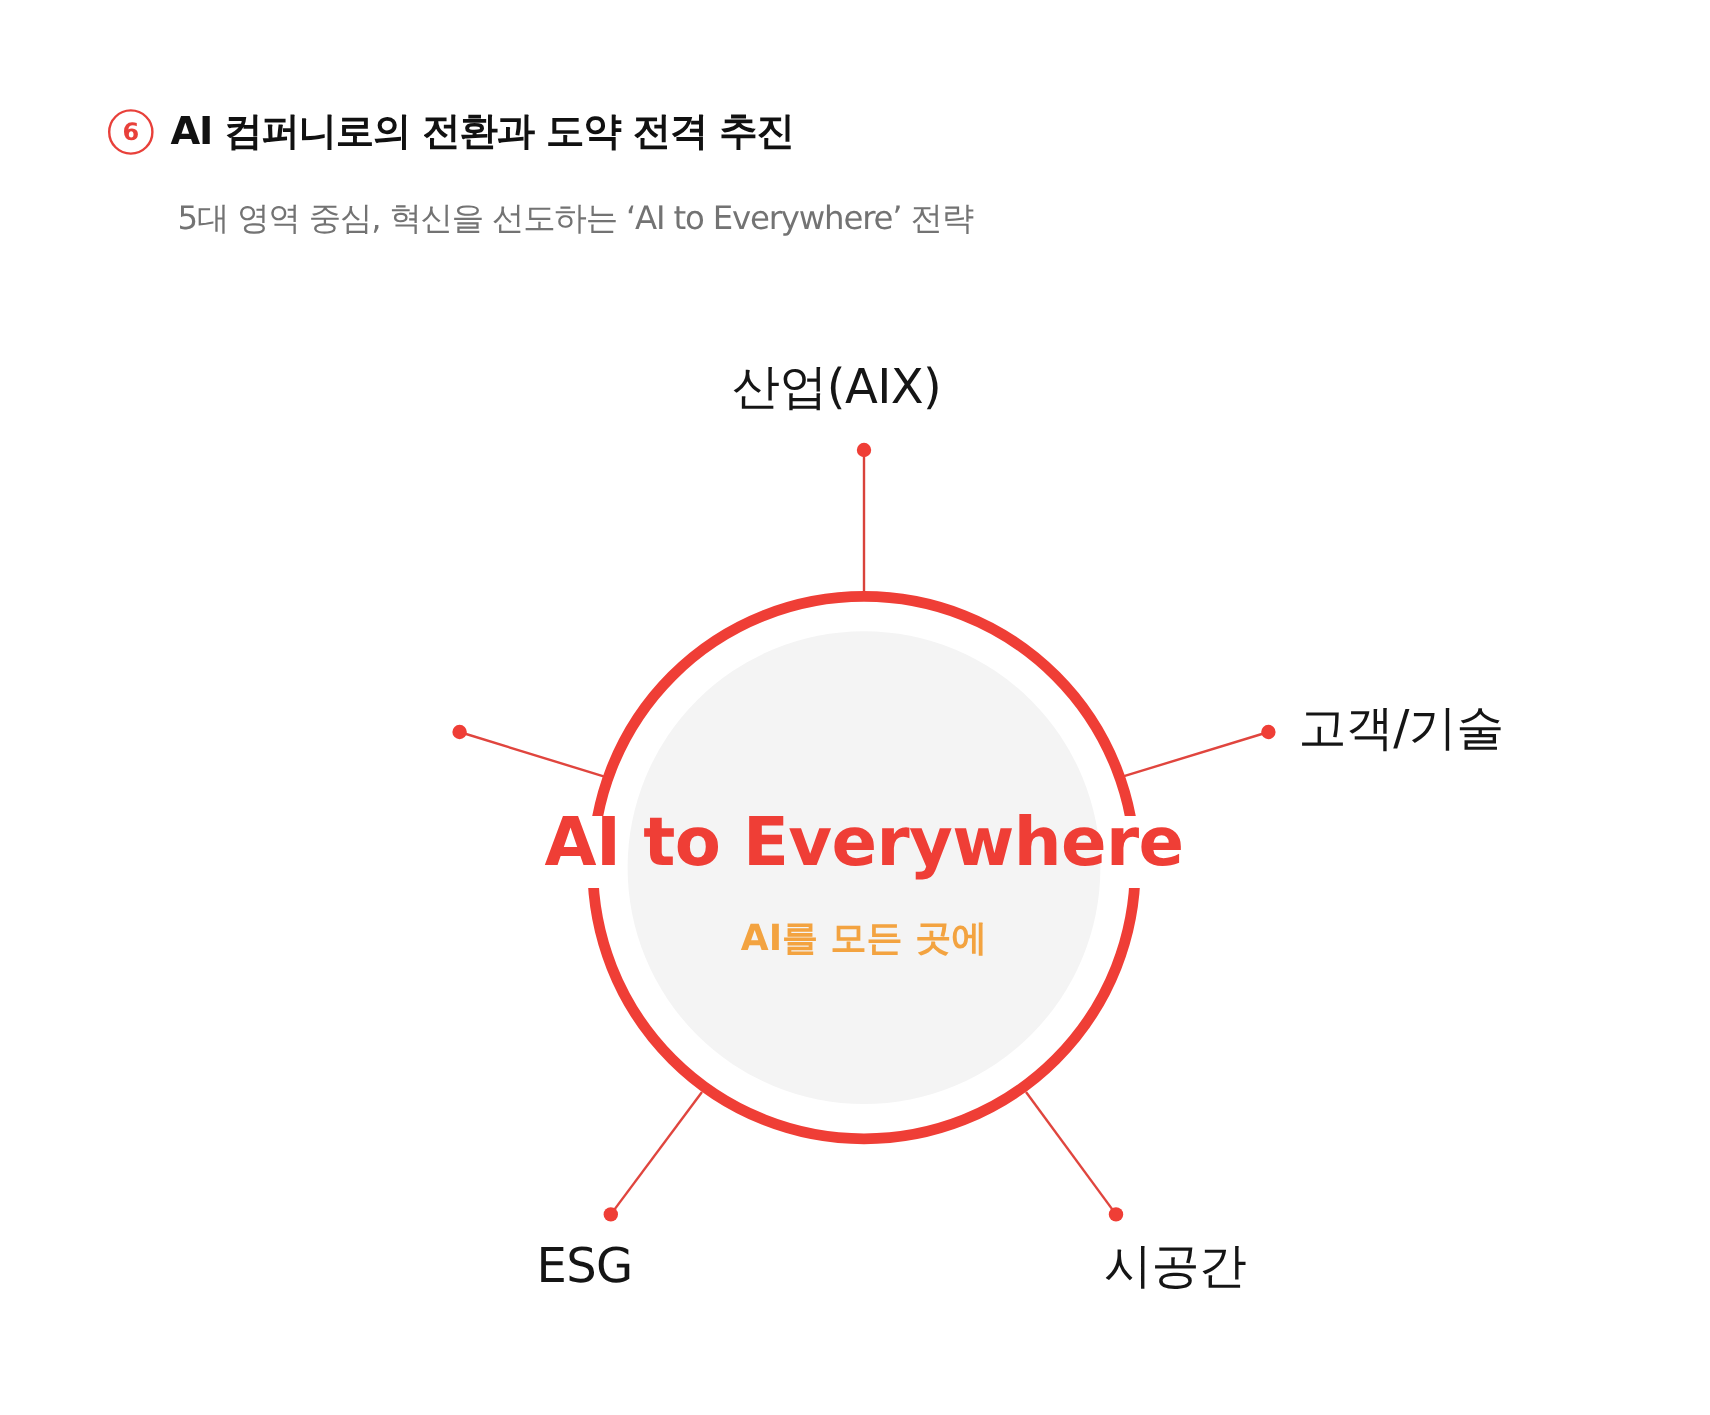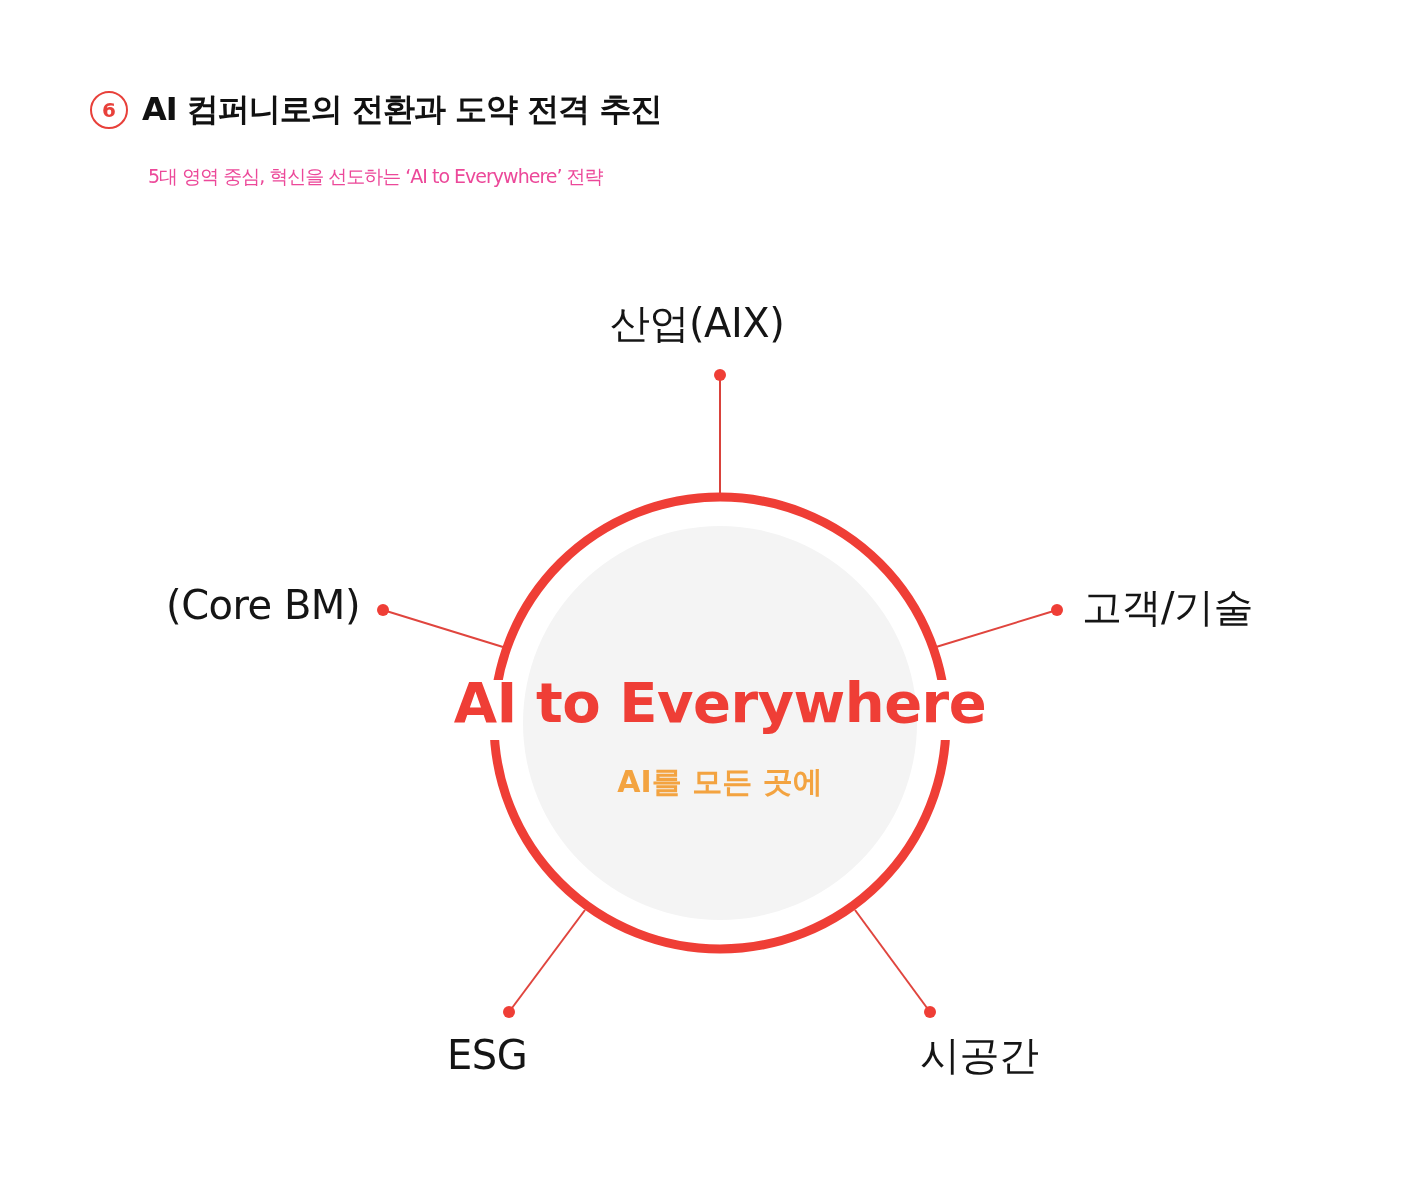--- a/index.html
+++ b/index.html
@@ -4,26 +4,26 @@
   <style>
     html, body { margin: 0; padding: 0; background: #ffffff; }
     body { width: 1425px; height: 1179px; position: relative; overflow: hidden;
            font-family: "DejaVu Sans", "Liberation Sans", sans-serif; color: #141414; }
     .header { position: absolute; left: 90px; top: 88px; }
     .title-row { display: flex; align-items: center; }
     .num-badge { width: 38px; height: 38px; border: 2px solid #e8403a; border-radius: 50%;
                  box-sizing: border-box; color: #e8403a; font-weight: bold; font-size: 20px;
                  display: flex; align-items: center; justify-content: center; margin-right: 14px; }
     .title { font-size: 32px; font-weight: bold; letter-spacing: -1px; color: #111; }
-    .subtitle { position: absolute; left: 148px; top: 164px; font-size: 19px; color: #ec4899;
+    .subtitle { position: absolute; left: 148px; top: 164px; font-size: 27px; color: #737373;
                 letter-spacing: -1px; }
     svg.diagram { position: absolute; left: 0; top: 0; }
     .label { position: absolute; font-size: 40px; font-weight: 500; color: #151515;
              white-space: nowrap; line-height: 1.25; letter-spacing: -0.5px; text-align: center; }
-    .label.center { text-align: right; }
+    .label.center { text-align: left; }
     .main-text { position: absolute; left: 0; width: 1440px; top: 670px; text-align: center;
                  font-size: 56px; font-weight: bold; color: #ef3e36; letter-spacing: -0.5px; }
     .sub-text { position: absolute; left: 0; width: 1440px; top: 762px; text-align: center;
                 font-size: 30px; font-weight: bold; color: #f3a340; }
   </style>
 </head>
 <body>
 
 <div class="header">
   <div class="title-row">
@@ -53,17 +53,16 @@
 
   <rect x="488" y="680" width="22" height="60" fill="#ffffff"></rect>
   <rect x="930" y="680" width="22" height="60" fill="#ffffff"></rect>
 </svg>
 
 <div class="label center" style="left:610px; top:298px;">산업(AIX)</div>
 <div class="label" style="left:1082px; top:582px;">고객/기술</div>
 <div class="label" style="left:920px; top:1030px;">시공간</div>
 <div class="label" style="left:447px; top:1030px;">ESG</div>
 <div class="label center" style="left:108px; top:580px; width:252px;">
-  <div>(Core BM)</div>
 </div>
 
 <div class="main-text">AI to Everywhere</div>
 <div class="sub-text">AI를 모든 곳에</div>
 
 </body></html>

